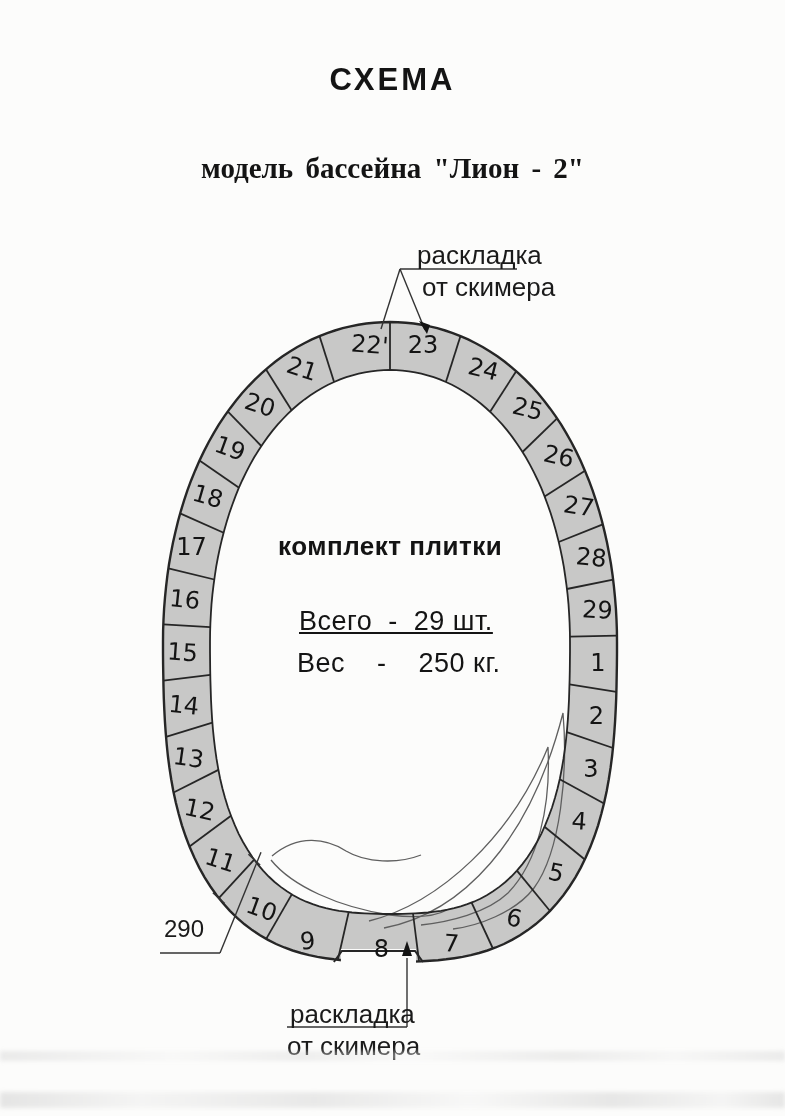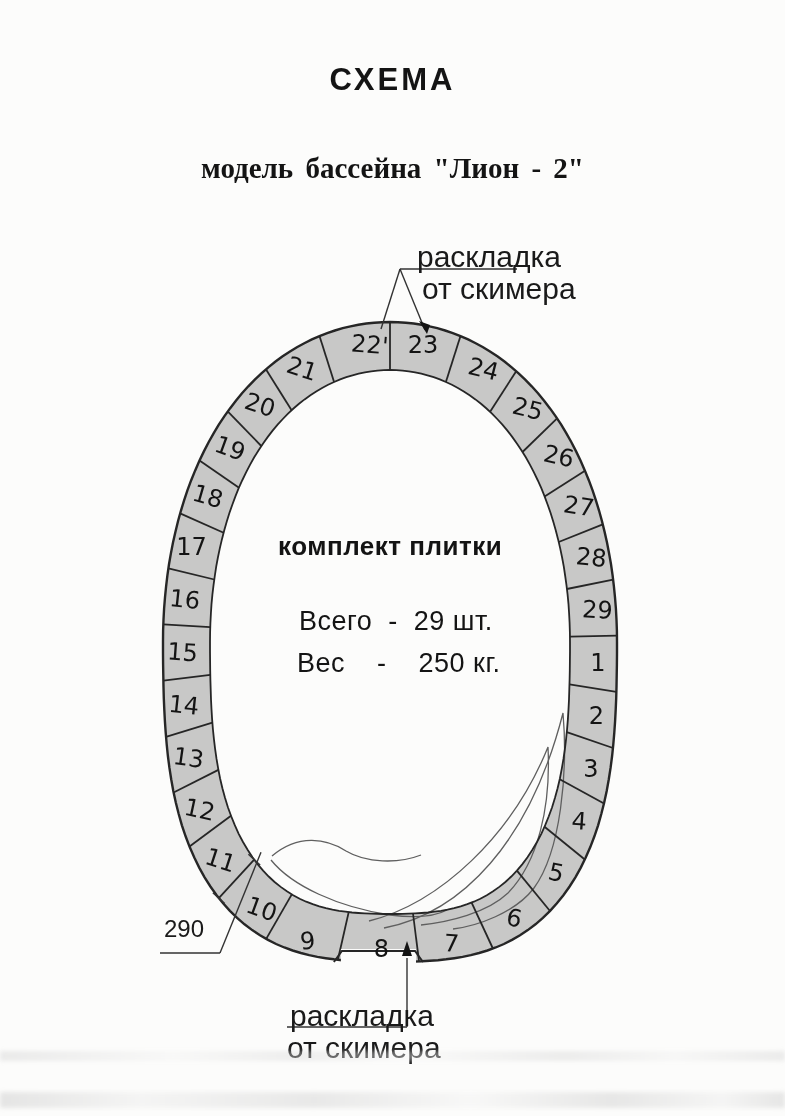--- a/index.html
+++ b/index.html
@@ -9,30 +9,30 @@
     font-family:"Liberation Sans",sans-serif;color:#141414;
   }
   #diagram{position:absolute;left:0;top:0;}
   .t1{position:absolute;top:62px;left:0;width:100%;text-align:center;
       font-family:Liberation Sans, sans-serif;font-weight:bold;font-size:31px;letter-spacing:3px;}
   .t2{position:absolute;top:112px;left:0;width:100%;text-align:center;
       font-family:"Liberation Serif",serif;font-weight:bold;font-size:29px;
       word-spacing:24px;letter-spacing:1px;}
   .t3{position:absolute;top:152px;left:0;width:100%;text-align:center;
       font-family:"Liberation Serif",serif;font-weight:bold;font-size:29px;word-spacing:5px;}
-  .lbl{position:absolute;font-size:30px;white-space:pre;color:#1a1a1a;}
+  .lbl{position:absolute;font-size:26px;white-space:pre;color:#1a1a1a;}
   .top1{left:417px;top:240px;}
   .top2{left:422px;top:272px;}
   .bot1{left:290px;top:999px;}
   .bot2{left:287px;top:1031px;}
   .dim{left:164px;top:915px;font-size:24px;}
   .kh{position:absolute;left:278px;top:531px;font-size:26px;font-weight:bold;
       letter-spacing:0.5px;white-space:pre;}
   .kl{position:absolute;font-size:27px;white-space:pre;letter-spacing:0.5px;}
-  .kl1{left:299px;top:606px;}
+  .kl1{left:299px;top:606px;text-decoration:underline;}
   .kl2{left:297px;top:648px;}
   .scanband{position:absolute;left:0;width:785px;filter:blur(2px);pointer-events:none;}
   .b1{top:1051px;height:10px;opacity:.40;
       background:linear-gradient(90deg,#cfcfcf,#f2f2f2 22%,#d8d8d8 38%,#f6f6f6 52%,#d4d4d4 72%,#efefef 86%,#d2d2d2);}
   .b2{top:1092px;height:16px;opacity:.45;
       background:linear-gradient(90deg,#c9c9c9,#ececec 18%,#d2d2d2 40%,#f3f3f3 60%,#cecece 78%,#ededed 92%,#cccccc);}
 </style>
 </head>
 <body>
 

